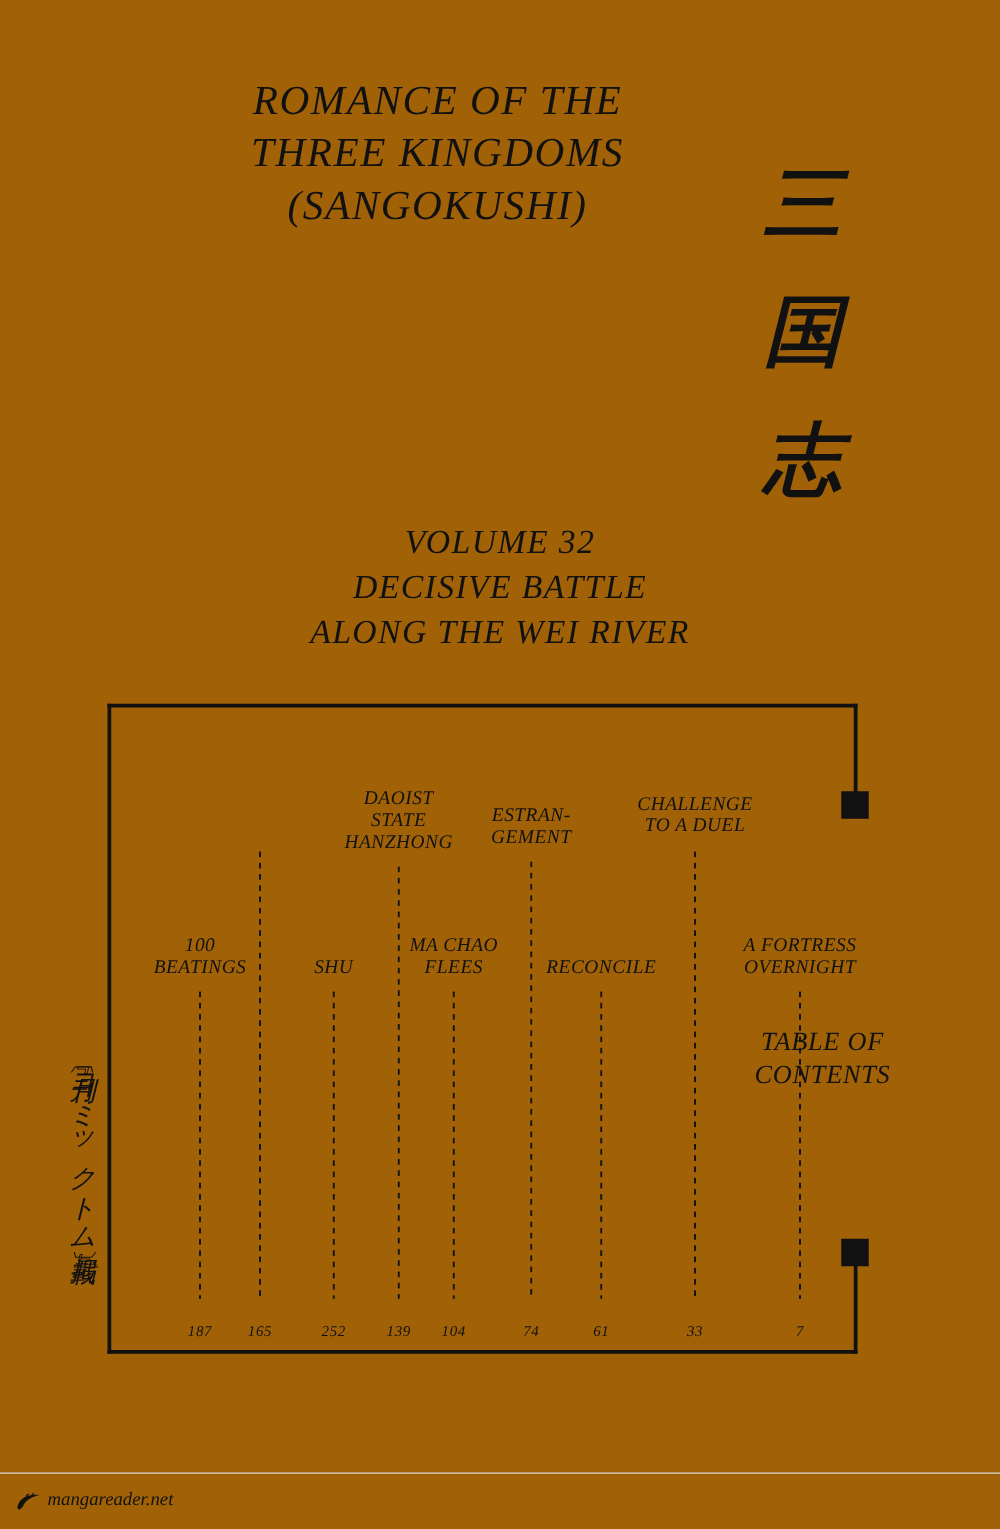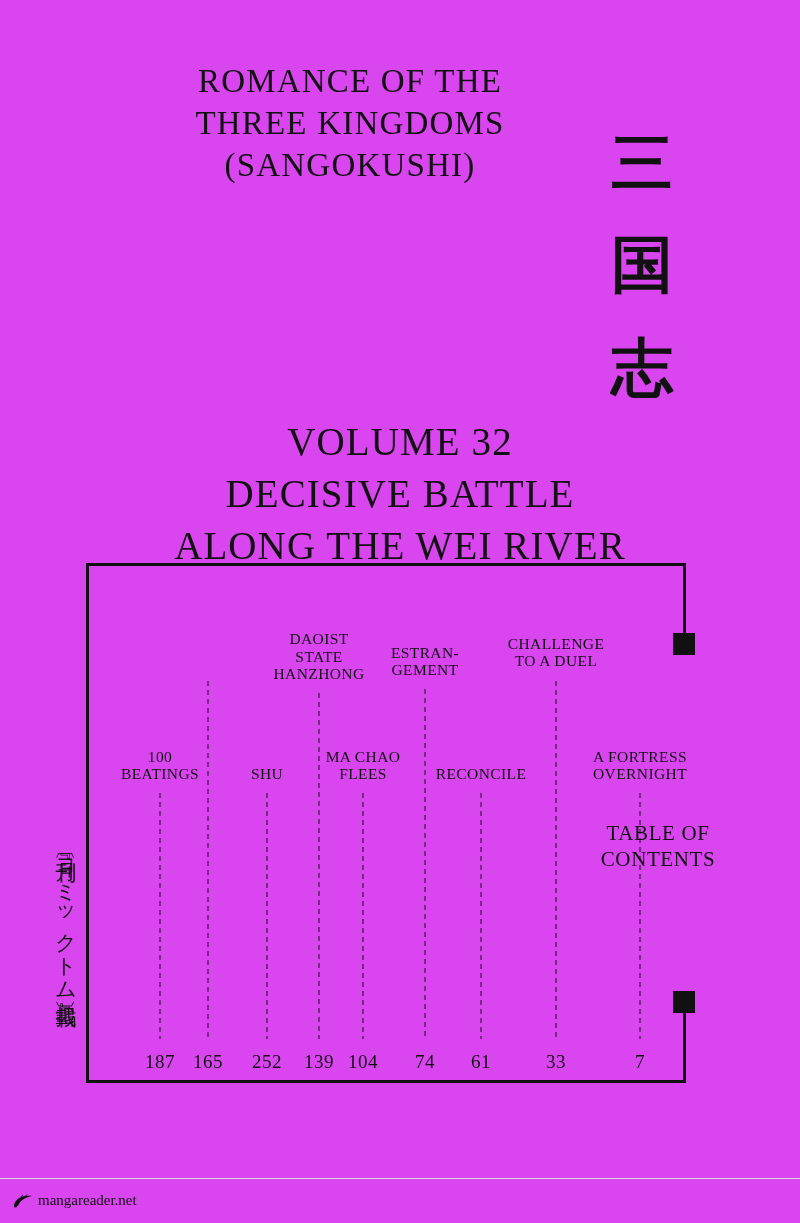--- a/index.html
+++ b/index.html
@@ -12,21 +12,22 @@
     height: 1223px;
     position: relative;
     font-family: "Liberation Serif", serif;
     color: #1a1a1a;
     overflow: hidden;
   }
 
   .page {
     position: absolute;
     inset: 0;
-    background: #d946ef;
+    background: #a16207;
+    font-style: italic;
   }
 
   
   .title-block {
     position: absolute;
     left: 140px;
     top: 60px;
     width: 420px;
     text-align: center;
   }
@@ -58,21 +59,21 @@
 
   
   .volume-block {
     position: absolute;
     left: 120px;
     top: 416px;
     width: 560px;
     text-align: center;
   }
   .volume-line {
-    font-size: 39px;
+    font-size: 27px;
     letter-spacing: 1.1px;
     line-height: 1.33;
     color: #111;
     white-space: nowrap;
   }
 
   
   .contents-frame {
     position: absolute;
     left: 86px;
@@ -161,21 +162,21 @@
     width: 3px;
     background-image: radial-gradient(#111 35%, transparent 38%);
     background-size: 3px 9px;
     background-repeat: repeat-y;
   }
   .toc-page {
     position: absolute;
     left: 50%;
     transform: translateX(-50%);
     bottom: 10px;
-    font-size: 19px;
+    font-size: 12px;
     letter-spacing: 0.5px;
     color: #111;
   }
 
   
   .toc-caption {
     position: absolute;
     left: 548px;
     top: 820px;
     width: 220px;

